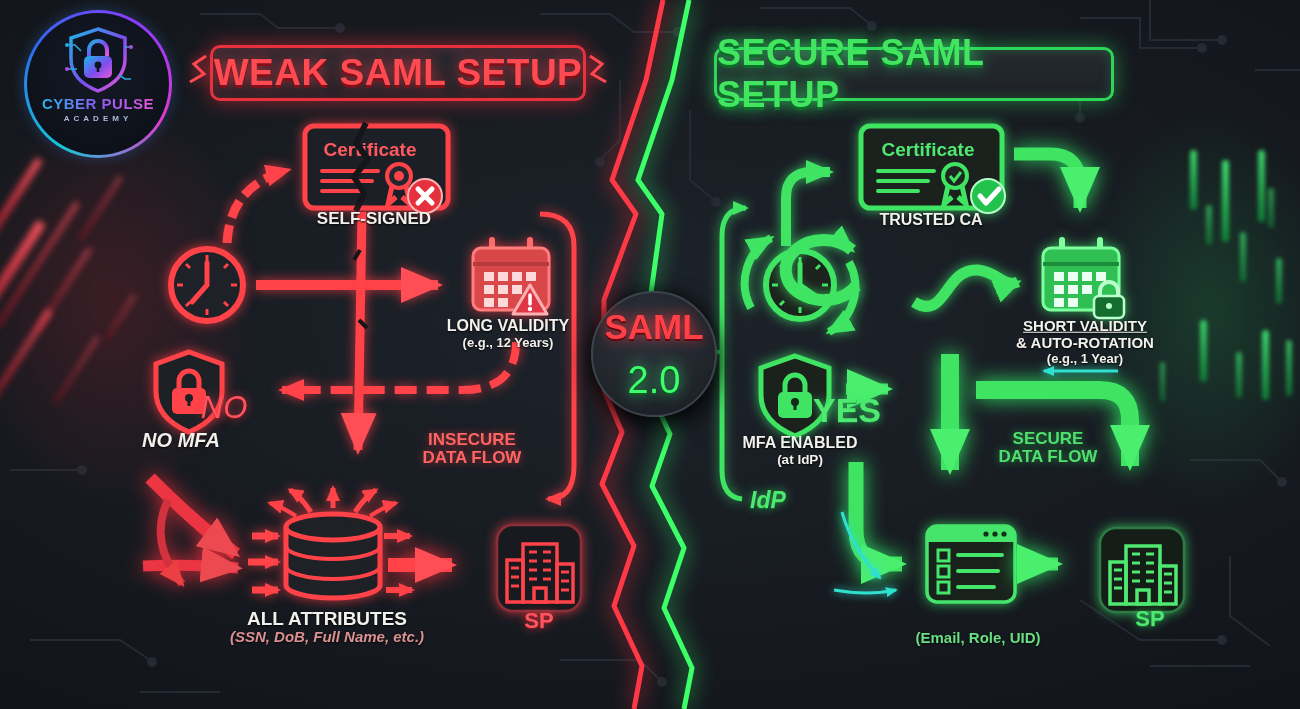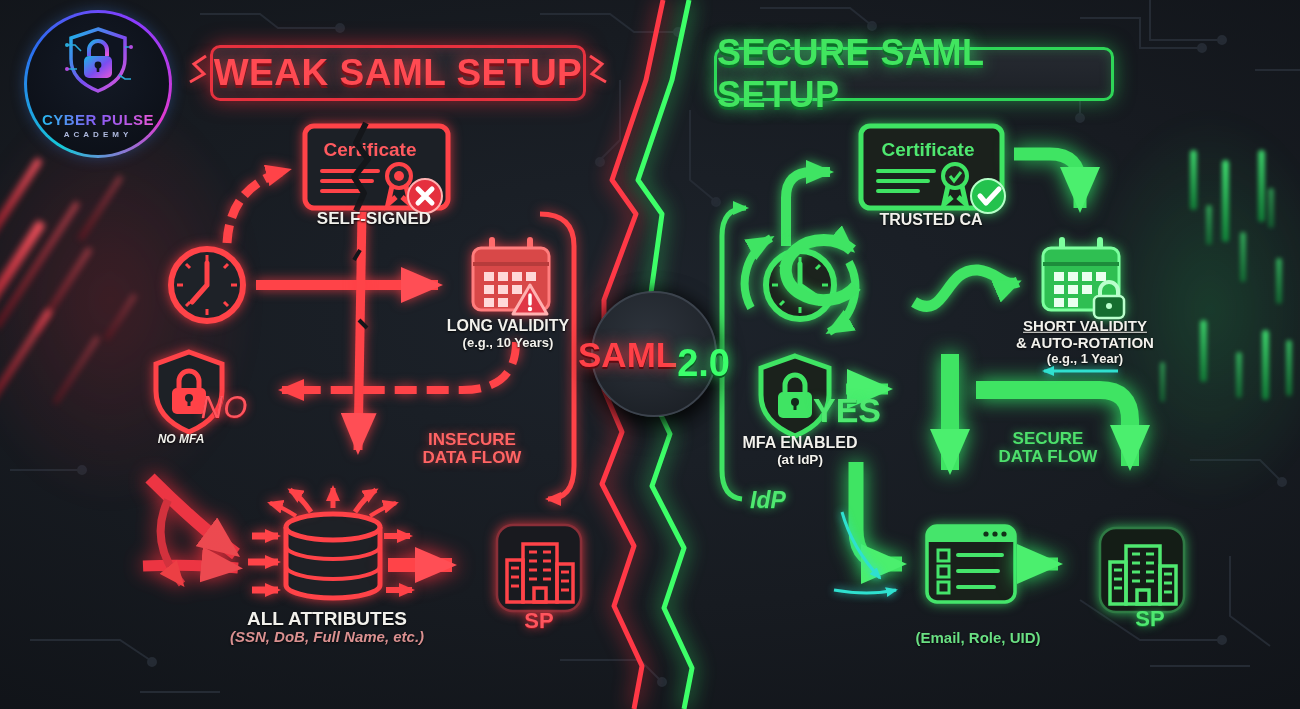--- a/index.html
+++ b/index.html
@@ -28,33 +28,33 @@
     box-shadow:0 0 20px rgba(255,45,60,.55), inset 0 0 12px rgba(255,45,60,.25);
     color:#ff4a52;font-size:37px;
     text-shadow:0 3px 0 #7e1119,0 0 16px rgba(255,60,70,.8);}
   .banner.secure{left:714px;top:47px;width:400px;height:54px;border:3px solid #2ed657;
     box-shadow:0 0 20px rgba(50,230,100,.5), inset 0 0 12px rgba(50,230,100,.22);
     color:#41e55f;font-size:36px;
     text-shadow:0 3px 0 #0c6e27,0 0 16px rgba(60,255,120,.8);}
   .saml-badge{position:absolute;left:591px;top:291px;width:126px;height:126px;border-radius:50%;
     background:radial-gradient(circle at 45% 35%, #2d333b 0%, #22272e 55%, #171b20 100%);
     border:2px solid #3c434d;box-shadow:0 10px 26px rgba(0,0,0,.85),0 0 18px rgba(0,0,0,.6);
-    display:flex;flex-direction:row;align-items:center;justify-content:center;}
+    display:flex;flex-direction:column;align-items:center;justify-content:center;}
   .saml-badge .l1{font-weight:900;font-size:35px;color:#ff4047;line-height:1;
     text-shadow:0 2px 0 #5c0b12,0 0 14px rgba(255,60,70,.9);}
-  .saml-badge .l2{font-weight:700;font-size:38px;color:#3bff6b;line-height:1;margin-top:17px;
+  .saml-badge .l2{font-weight:400;font-size:38px;color:#3bff6b;line-height:1;margin-top:17px;
     text-shadow:0 2px 0 #0a5c22,0 0 14px rgba(60,255,120,.9);}
   .logo{position:absolute;left:24px;top:10px;width:148px;height:148px;border-radius:50%;
     padding:3px;background:conic-gradient(from 210deg,#16c8d8,#2b6cf0,#8a3bff,#e03bd0,#16c8d8);
     box-shadow:0 0 14px rgba(60,120,220,.35);}
   .logo-inner{width:100%;height:100%;border-radius:50%;background:radial-gradient(circle at 50% 40%,#141a26 0%,#0c1018 80%);
     display:flex;flex-direction:column;align-items:center;justify-content:flex-start;padding-top:12px;}
   .logo-line1{font-weight:900;font-size:15px;letter-spacing:.5px;
     background:linear-gradient(90deg,#27b9f0,#8a5cf5,#e858d8);
-    -webkit-background-clip:text;background-clip:text;color:transparent;margin-top:18px;}
+    -webkit-background-clip:text;background-clip:text;color:transparent;margin-top:2px;}
   .logo-line2{font-weight:bold;font-size:8px;letter-spacing:4px;color:#aeb9de;margin-top:2px;}
   .streak{position:absolute;border-radius:4px;}
   .rs{background:linear-gradient(#ff5560,#8f0f1d);filter:blur(3px);transform:rotate(33deg);}
   .gs{background:linear-gradient(#46ff7d,#0f8f3a);filter:blur(2px);}
   .amb{position:absolute;pointer-events:none;}
   .cert-t{font-weight:bold;font-size:19px;}
 </style>
 </head>
 <body>
 
@@ -433,23 +433,23 @@
           <circle cx="70" cy="22" r="2" fill="#b14de0"></circle>
           <circle cx="6" cy="44" r="2" fill="#b14de0"></circle>
       </svg>
       <div class="logo-line1">CYBER PULSE</div>
       <div class="logo-line2">ACADEMY</div>
     </div>
   </div>
 
   <div class="lbl t-white" style="left:374px;top:219px;font-size:17px;">SELF-SIGNED</div>
   <div class="lbl t-white" style="left:508px;top:326px;font-size:16px;">LONG VALIDITY</div>
-  <div class="lbl t-white" style="left:508px;top:343px;font-size:13px;">(e.g., 10 Years)</div>
+  <div class="lbl t-white" style="left:508px;top:343px;font-size:13px;">(e.g., 12 Years)</div>
   <div class="lbl t-red ital" style="left:224px;top:408px;font-size:31px;font-weight:400;">NO</div>
-  <div class="lbl t-white ital" style="left:181px;top:440px;font-size:12px;">NO MFA</div>
+  <div class="lbl t-white ital" style="left:181px;top:440px;font-size:20px;">NO MFA</div>
   <div class="lbl" style="left:472px;top:440px;font-size:17px;color:#ff6464;text-shadow:0 0 8px rgba(255,70,70,.6);">INSECURE</div>
   <div class="lbl" style="left:472px;top:458px;font-size:17px;color:#ff6464;text-shadow:0 0 8px rgba(255,70,70,.6);">DATA FLOW</div>
   <div class="lbl t-white" style="left:327px;top:619px;font-size:19px;">ALL ATTRIBUTES</div>
   <div class="lbl t-rose ital" style="left:327px;top:637px;font-size:15px;">(SSN, DoB, Full Name, etc.)</div>
   <div class="lbl t-red" style="left:539px;top:621px;font-size:22px;font-weight:900;">SP</div>
 
   <div class="lbl t-white" style="left:931px;top:220px;font-size:16px;">TRUSTED CA</div>
   <div class="lbl t-white" style="left:1085px;top:326px;font-size:15px;text-decoration:underline;">SHORT VALIDITY</div>
   <div class="lbl t-white" style="left:1085px;top:343px;font-size:15px;">&amp; AUTO-ROTATION</div>
   <div class="lbl t-white" style="left:1085px;top:359px;font-size:13px;">(e.g., 1 Year)</div>

